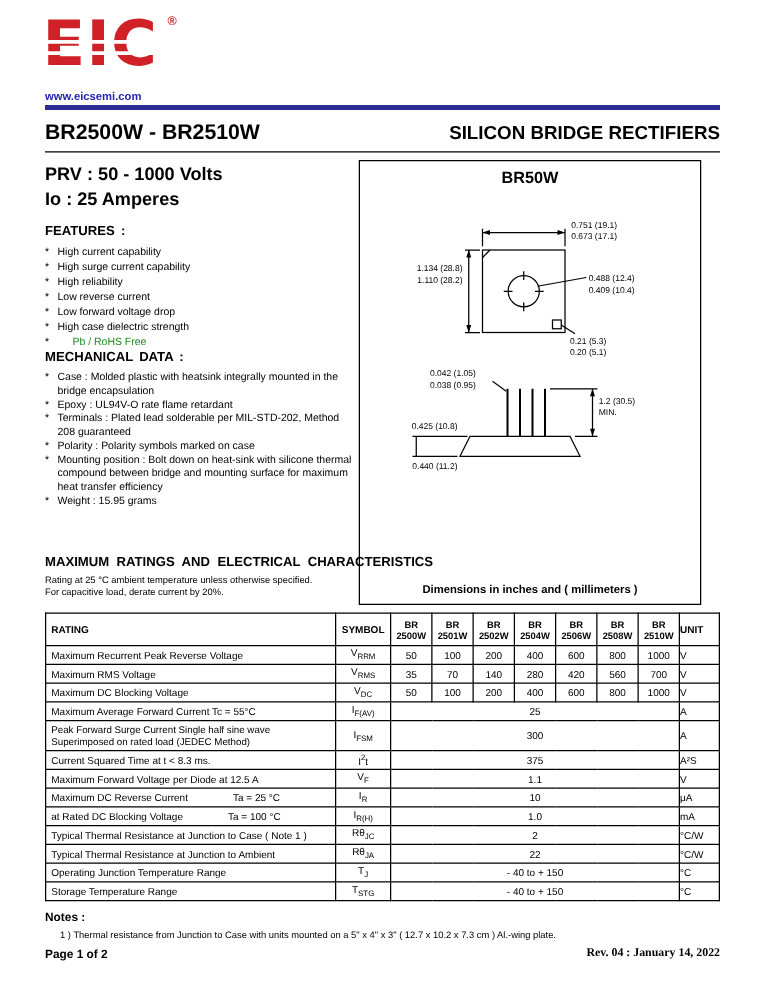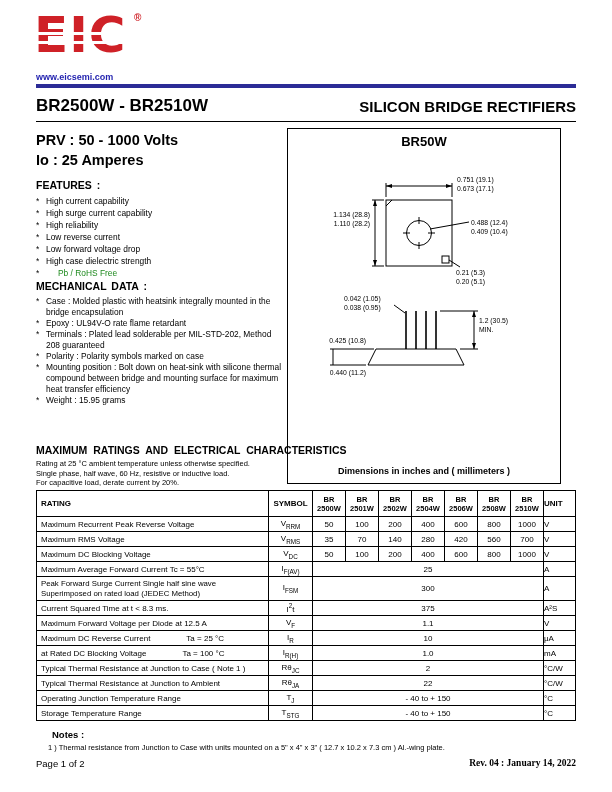--- a/index.html
+++ b/index.html
@@ -50,23 +50,23 @@
   .c-val { width:33px; text-align:center; }
   .c-unit { width:32px; text-align:left; }
   .spec-table td { height:15px; }
   .hdr th { height:26px; }
   .hdr .two { font-size:7.5px; line-height:9px; }
   .spec-table sub, .spec-table sup { font-size:6.3px; }
   .row-tall td { height:24px; }
   .lbl2 { font-size:7.8px; line-height:10px; }
   .cond { display:inline-block; margin-left:36px; }
 
-  .notes-head { position:absolute; left:52px; top:729px; font-size:9.5px; font-weight:bold; }
+  .notes-head { position:absolute; left:36px; top:729px; font-size:9.5px; font-weight:bold; }
   .note-line { position:absolute; left:48px; top:743px; font-size:7.5px; }
-  .footer-page { position:absolute; left:36px; top:758px; font-size:9.5px; font-weight:normal; }
+  .footer-page { position:absolute; left:36px; top:758px; font-size:9.5px; font-weight:bold; }
   .footer-rev { position:absolute; right:36px; top:758px; font-size:9.5px; font-weight:bold;font-family:Liberation Serif, serif; }
 </style>
 </head>
 <body>
 
 <div class="logo">
   <div class="logo-text">EIC</div>
   <div class="logo-stripe stripe1"></div>
   <div class="logo-stripe stripe2"></div>
   <div class="logo-reg">®</div>
@@ -202,21 +202,20 @@
     <line x1="45" y1="196" x2="45" y2="212"></line>
     <text x="78" y="190" text-anchor="end">0.425 (10.8)</text>
     <text x="78" y="222" text-anchor="end">0.440 (11.2)</text>
   </svg>
   <div class="diagram-caption">Dimensions in inches and ( millimeters )</div>
 </div>
 
 <div class="ratings-head">MAXIMUM RATINGS AND ELECTRICAL CHARACTERISTICS</div>
 <div class="cond-lines">
   <div>Rating at 25 °C ambient temperature unless otherwise specified.</div>
-  <div>Single phase, half wave, 60 Hz, resistive or inductive load.</div>
   <div>For capacitive load, derate current by 20%.</div>
 </div>
 
 <table class="spec-table">
   <tbody>
       <tr class="hdr">
     <th class="c-label">RATING</th>
     <th class="c-sym">SYMBOL</th>
     <th class="c-val">
           <div class="two">BR</div>

